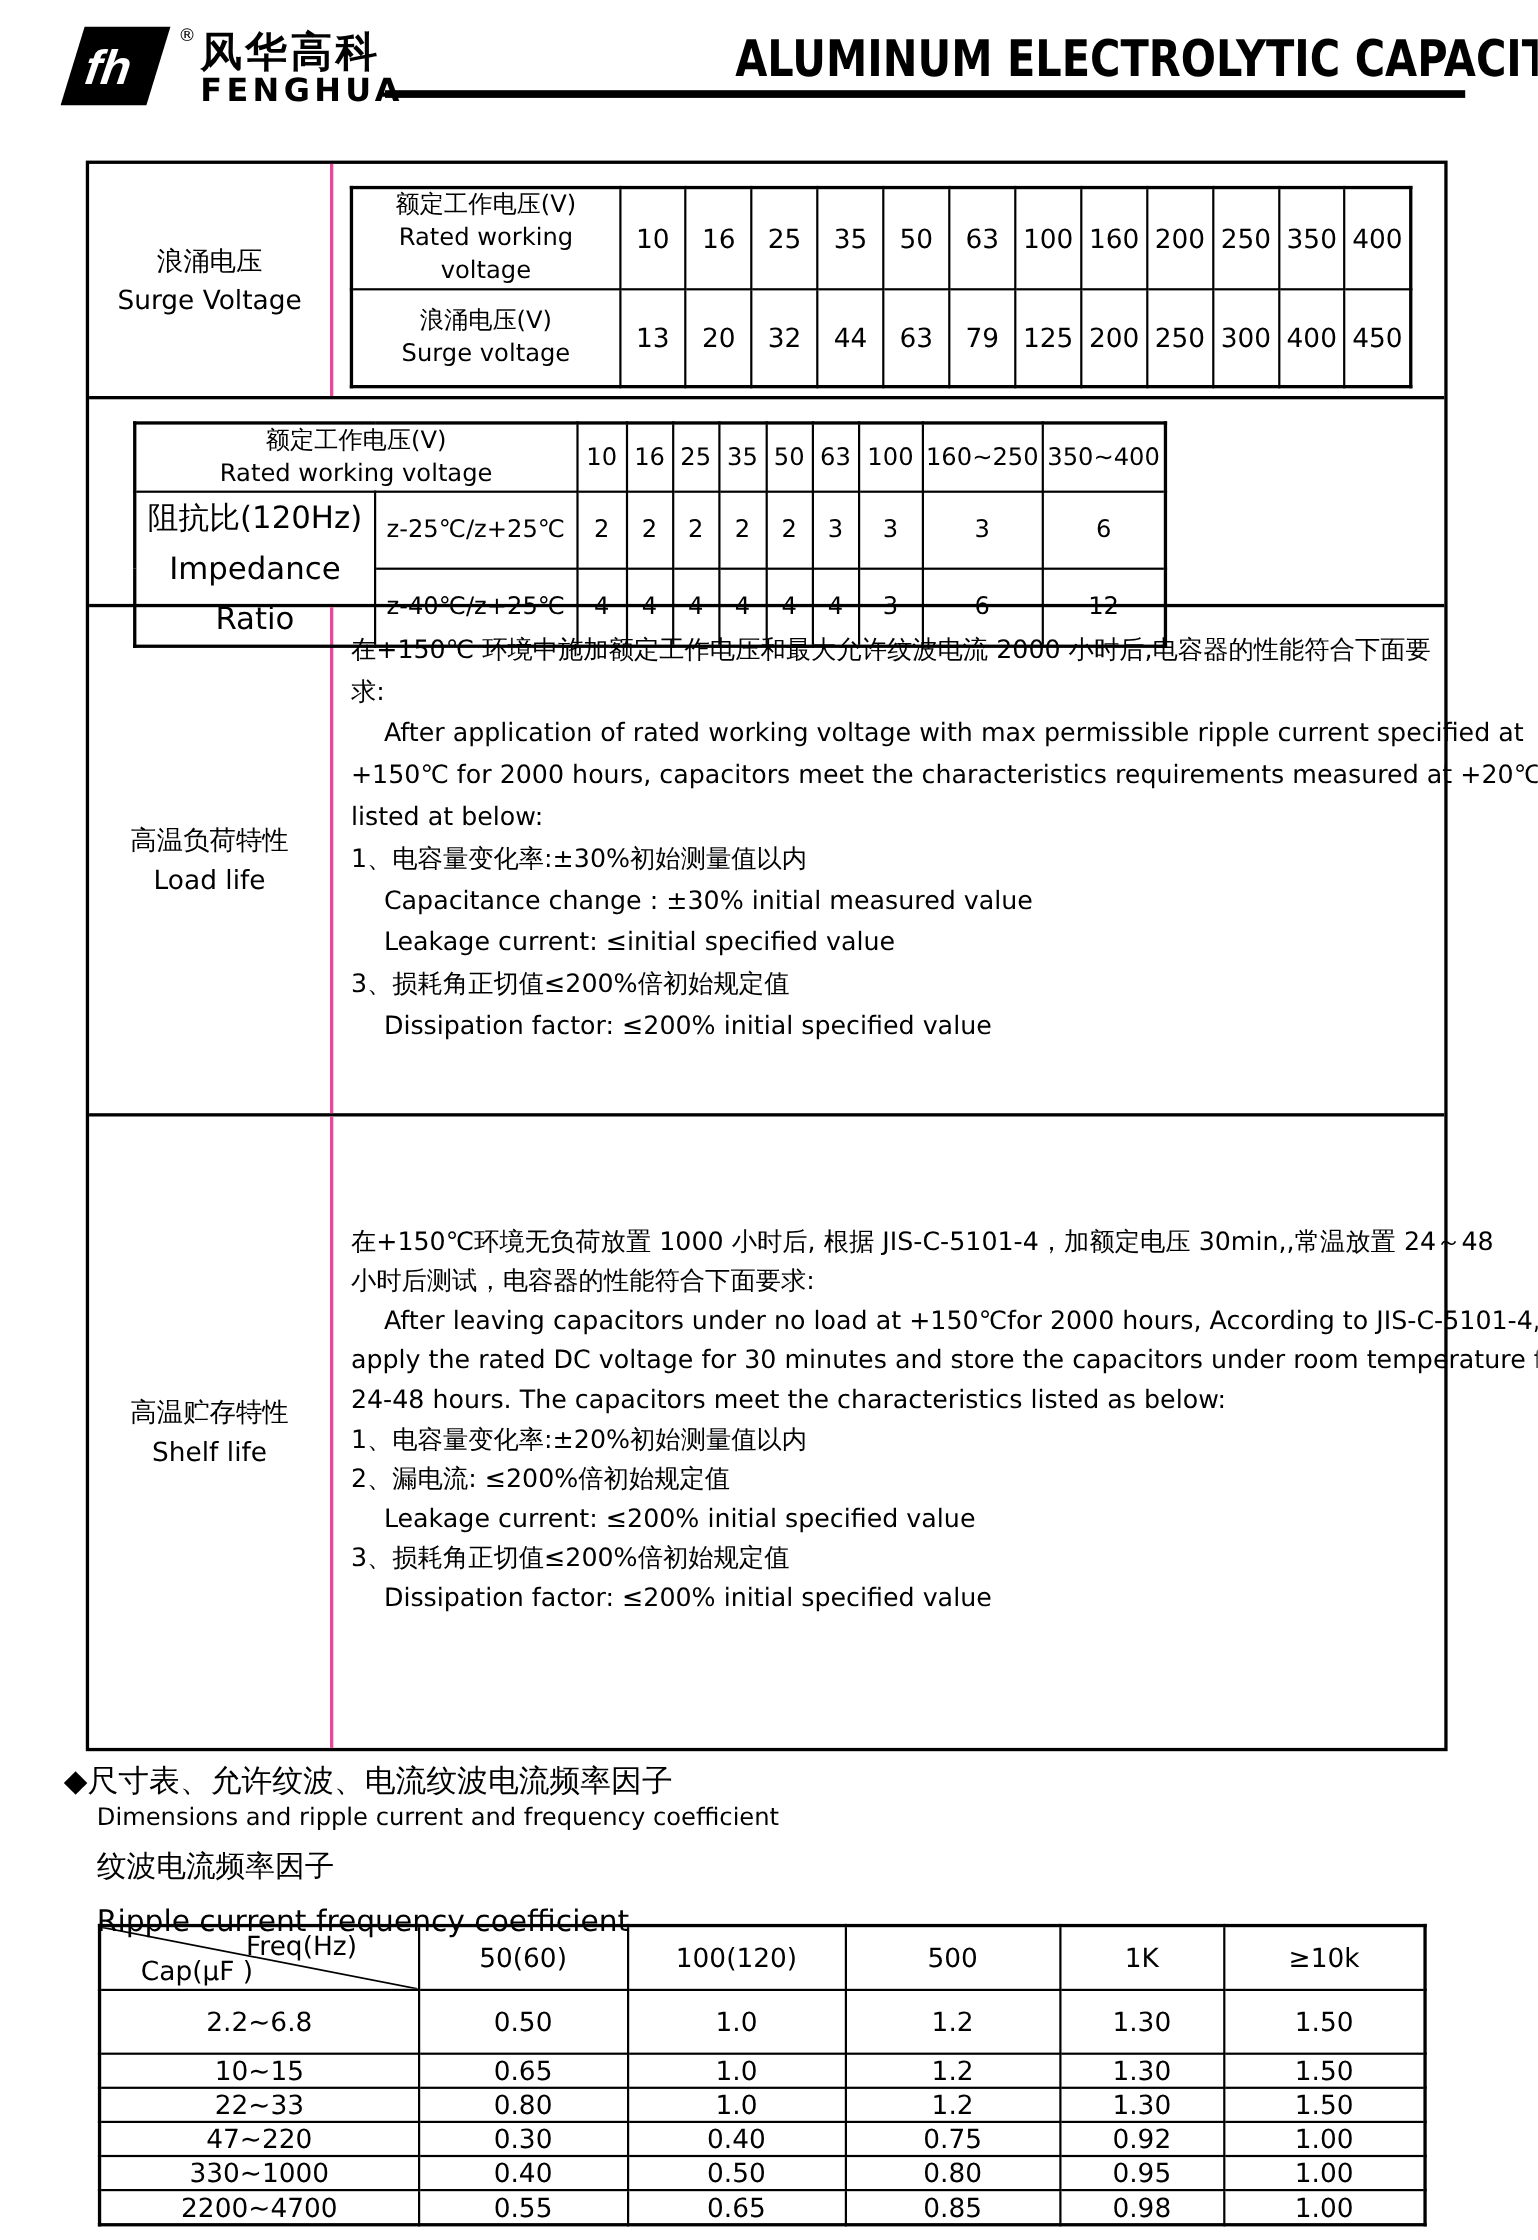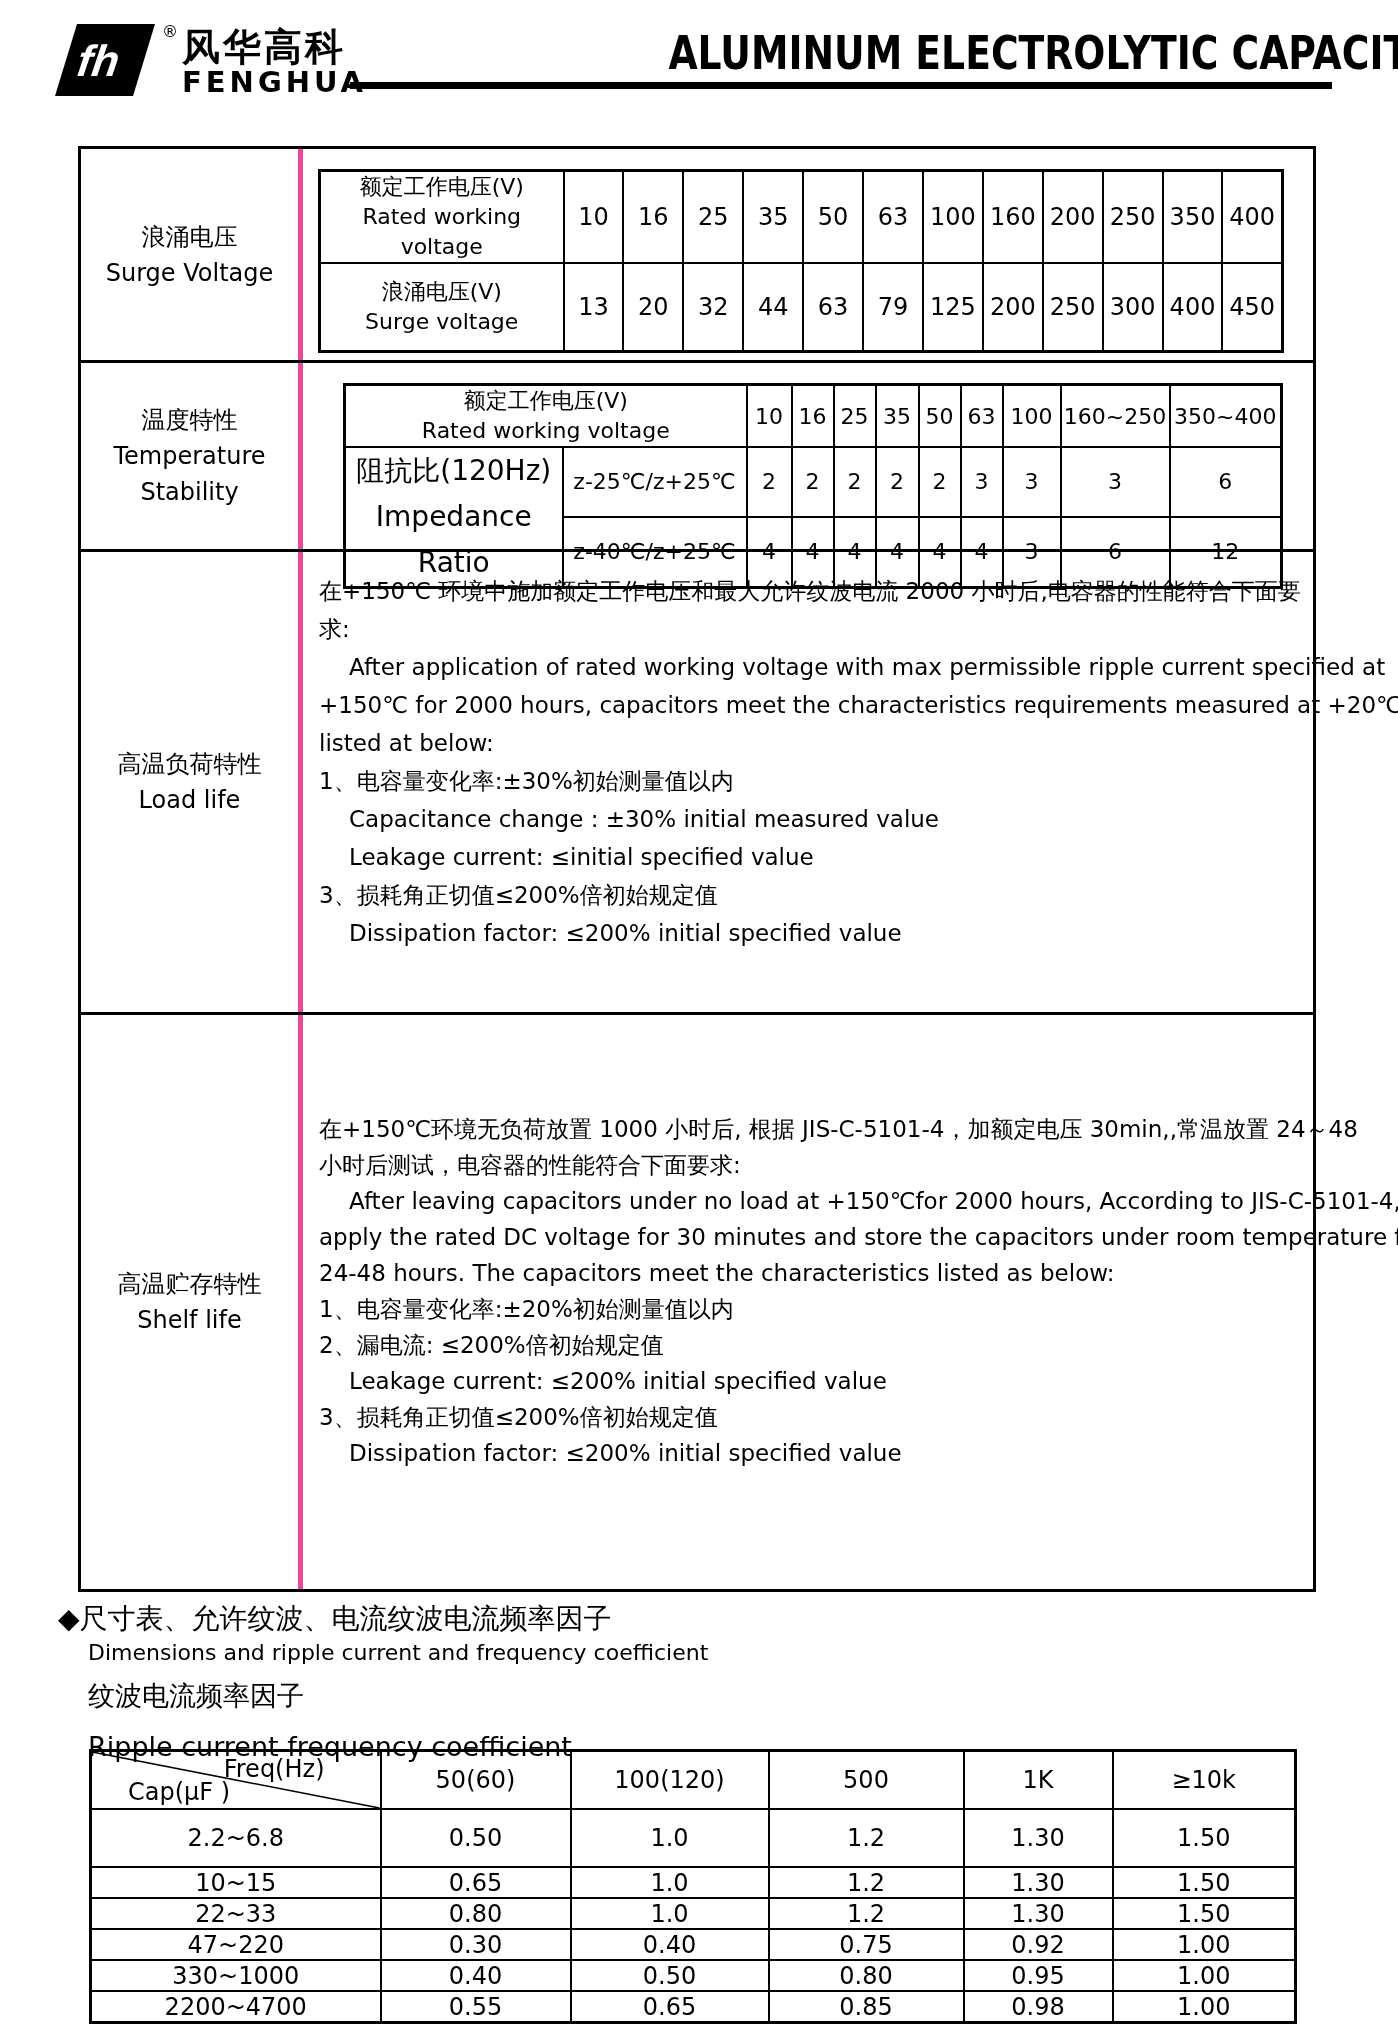--- a/index.html
+++ b/index.html
@@ -15,21 +15,21 @@
   .brand-en{font-size:29px;font-weight:bold;letter-spacing:4px;line-height:32px;}
   .doc-title{position:absolute;left:600px;top:26px;width:760px;text-align:center;
              font-size:46px;font-weight:bold;white-space:nowrap;
              transform:scaleX(0.82);transform-origin:center;}
   .title-rule{position:absolute;left:350px;top:82px;width:982px;height:7px;background:#000;}
 
   
   .spec{position:absolute;left:78px;top:146px;width:1238px;border:3px solid #000;box-sizing:border-box;}
   .srow{display:flex;box-sizing:border-box;border-top:3px solid #000;}
   .srow:first-child{border-top:none;}
-  .slabel{flex:0 0 222px;width:222px;border-right:5px solid #ec4899;box-sizing:border-box;
+  .slabel{flex:0 0 222px;width:222px;border-right:3px solid #ec4899;box-sizing:border-box;
           display:flex;flex-direction:column;justify-content:center;align-items:center;
           text-align:center;font-size:24px;line-height:36px;padding:0 6px;}
   .scontent{flex:1;position:relative;box-sizing:border-box;}
 
   
   table{border-collapse:collapse;table-layout:fixed;}
   .itable{border:3px solid #000;}
   .itable td{border:2px solid #000;text-align:center;vertical-align:middle;
              font-size:24px;padding:0;overflow:hidden;}
   .ihead div{font-size:22px;line-height:30px;}
@@ -130,24 +130,20 @@
                 <td>300</td>
                 <td>400</td>
                 <td>450</td>
             </tr>
           </tbody>
         </table>
       </div>
     </div>
 
     <div class="srow" style="height:189px">
-      <div class="slabel">
-        <div>温度特性</div>
-        <div>Temperature Stability</div>
-      </div>
       <div class="scontent">
         <table class="itable temp">
           <colgroup>
             <col style="width:218px">
               <col style="width:184px">
               <col style="width:45px">
             <col style="width:42px">
               <col style="width:42px">
               <col style="width:43px">
             <col style="width:42px">

